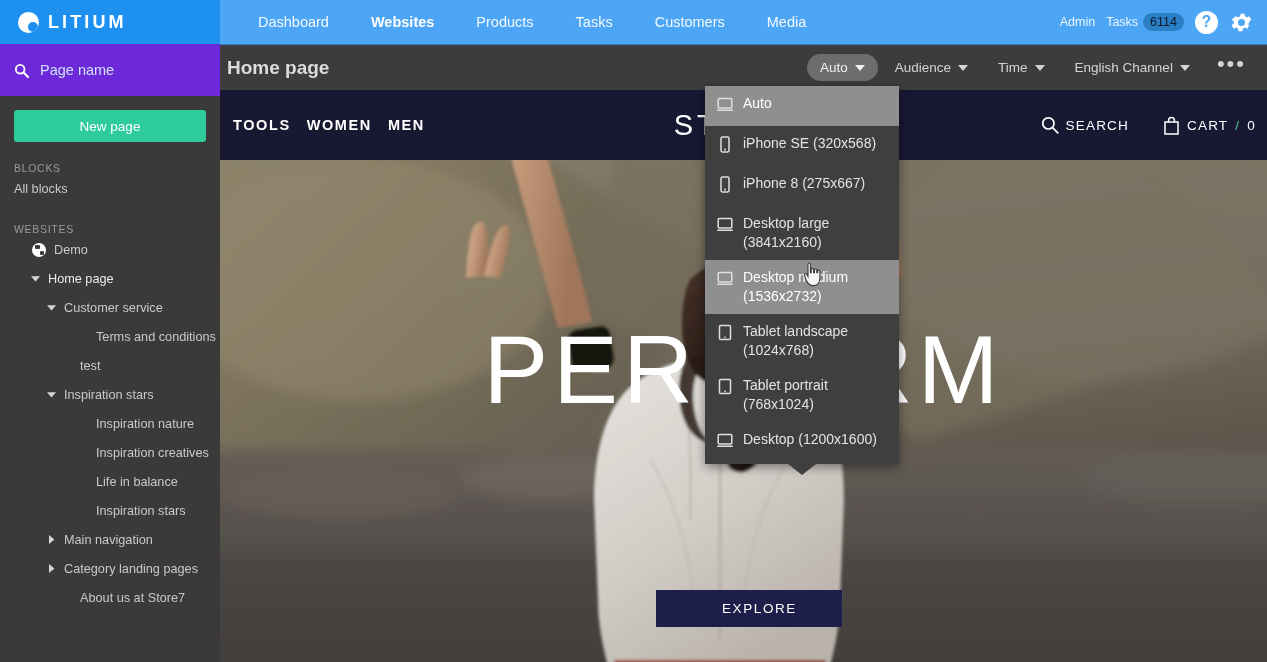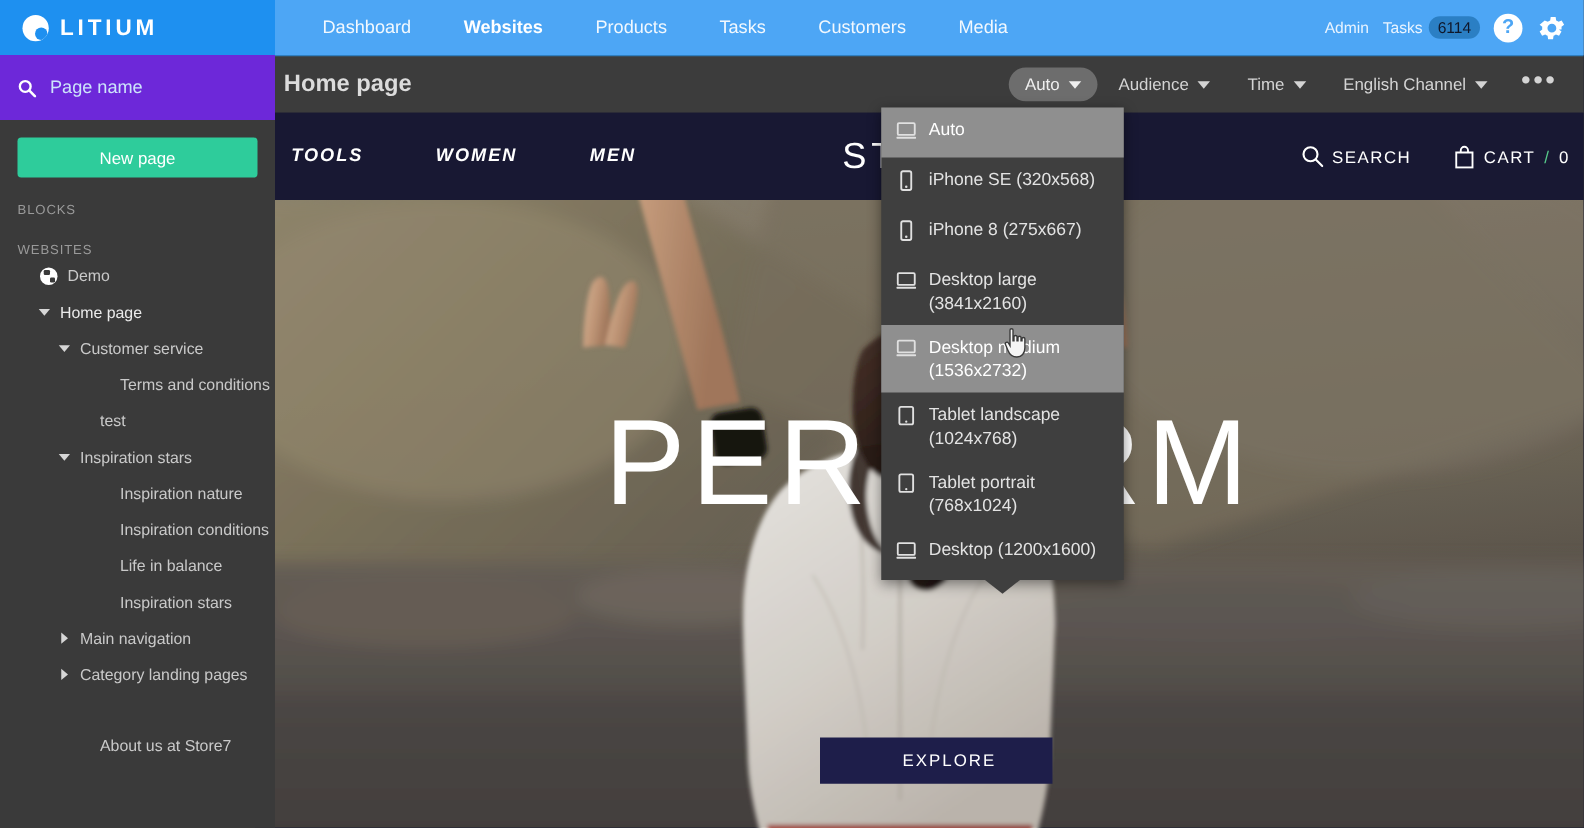--- a/index.html
+++ b/index.html
@@ -120,21 +120,21 @@
          border-right:5px solid transparent;border-top:6px solid currentColor;}
   .dots{ color:#d4d4d4; font-size:22px; letter-spacing:2px; padding:0 8px 8px 10px;
          cursor:pointer; line-height:10px;}
 
   
   .site{ position:relative; width:1047px; height:572px; overflow:hidden; }
   .site-nav{
     position:absolute;top:0;left:0;width:1047px;height:70px;background:#181833;
     display:flex;align-items:center;padding:0 11px 0 13px; z-index:6;
   }
-  .site-nav .links{ display:flex; gap:58px;font-style:italic; }
+  .site-nav .links{ display:flex; gap:16px; }
   .site-nav .links span{
     color:#fff;font-size:14.5px;letter-spacing:1.6px;font-weight:600;cursor:pointer;
   }
   .site-logo{
     position:absolute; left:0; right:0; text-align:center;
     color:#fff; font-size:29px; letter-spacing:4px; font-weight:300;
     pointer-events:none;
   }
   .site-right{ margin-left:auto; display:flex; align-items:center; gap:34px; z-index:7;}
   .site-right .item{
@@ -217,20 +217,23 @@
       <svg class="mag" viewBox="0 0 16 16">
         <circle cx="6.6" cy="6.6" r="4.6" fill="none" stroke="#fff" stroke-width="2"></circle>
         <line x1="10.2" y1="10.2" x2="15" y2="15" stroke="#fff" stroke-width="2.2" stroke-linecap="round"></line>
       </svg>
       <input type="text" placeholder="Page name" style="">
     </div>
     <div class="newpage-wrap">
       <button class="newpage">New page</button>
     </div>
     <div class="sect-label">BLOCKS</div>
+    <div class="tree-item" style="padding-left:14px">
+      <span>All blocks</span>
+    </div>
     <div class="sect-label">WEBSITES</div>
     <div id="tree">
         <div class="tree-item" style="padding-left: 14px;">
           <span class="caret"></span>
           <span class="globe"></span>
           <span>Demo</span>
         </div>
         <div class="tree-item" style="padding-left: 30px;">
           <span class="caret">
             <svg width="11" height="11" viewBox="0 0 11 11">
@@ -262,21 +265,21 @@
             </svg>
           </span>
           <span>Inspiration stars</span>
         </div>
         <div class="tree-item" style="padding-left: 78px;">
           <span class="caret"></span>
           <span>Inspiration nature</span>
         </div>
         <div class="tree-item" style="padding-left: 78px;">
           <span class="caret"></span>
-          <span>Inspiration conditions</span>
+          <span>Inspiration creatives</span>
         </div>
         <div class="tree-item" style="padding-left: 78px;">
           <span class="caret"></span>
           <span>Life in balance</span>
         </div>
         <div class="tree-item" style="padding-left: 78px;">
           <span class="caret"></span>
           <span>Inspiration stars</span>
         </div>
         <div class="tree-item" style="padding-left: 46px;">
@@ -288,21 +291,21 @@
           <span>Main navigation</span>
         </div>
         <div class="tree-item" style="padding-left: 46px;">
           <span class="caret">
             <svg width="11" height="11" viewBox="0 0 11 11">
               <path d="M3 1v9l5.4-4.5z" fill="#d6d6d6"></path>
             </svg>
           </span>
           <span>Category landing pages</span>
         </div>
-        <div class="tree-item" style="padding-left: 62px; margin-top: 28px;">
+        <div class="tree-item" style="padding-left: 62px;">
           <span class="caret"></span>
           <span>About us at Store7</span>
         </div>
       </div>
   </aside>
 
   <section class="canvas">
 
     <div class="subheader">
       <div class="page-title">Home page</div>

